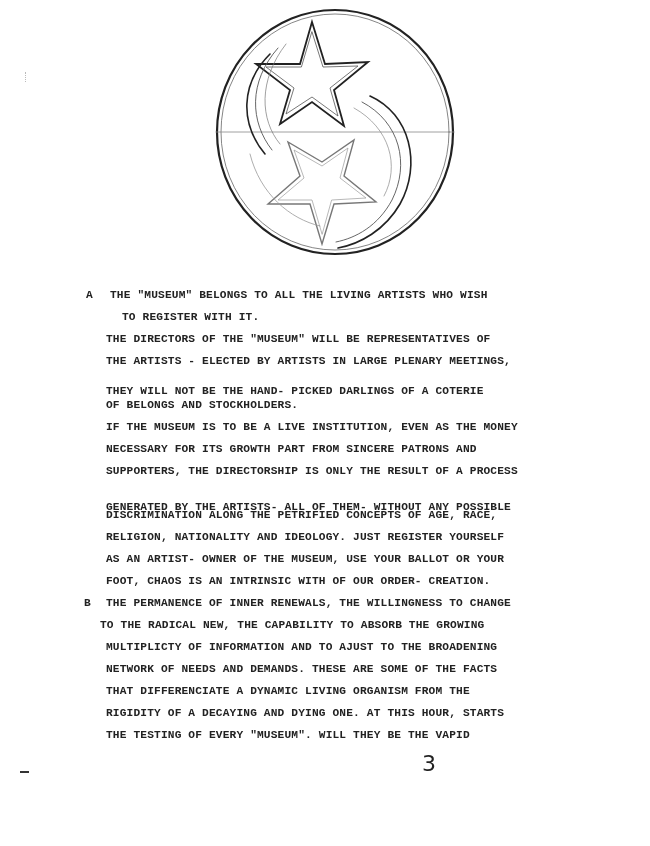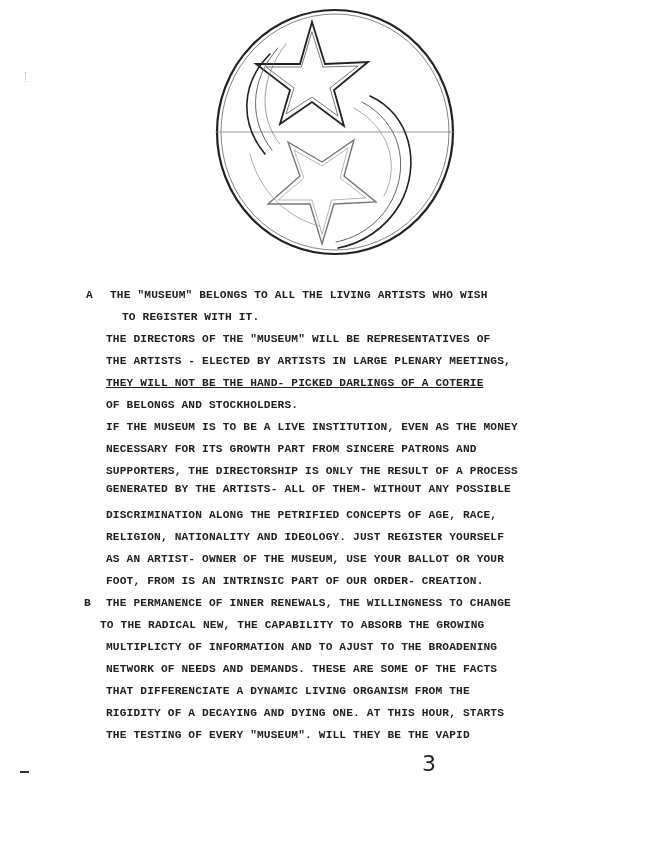--- a/index.html
+++ b/index.html
@@ -99,30 +99,30 @@
 
 <div class="margin-specks"></div>
 
 <div class="doc-body">
 
   <span class="marker" style="left:86px; top:0px;">A</span>
   <span class="line" style="left:110px; top:0px;">THE "MUSEUM" BELONGS TO ALL THE LIVING ARTISTS WHO WISH</span>
   <span class="line" style="left:110px; top:22px;margin-left:12px;">TO REGISTER WITH IT.</span>
   <span class="line" style="left:106px; top:44px;">THE DIRECTORS OF THE "MUSEUM" WILL BE REPRESENTATIVES OF</span>
   <span class="line" style="left:106px; top:66px;">THE ARTISTS - ELECTED BY ARTISTS IN LARGE PLENARY MEETINGS,</span>
-  <span class="line" style="left:106px; top:88px;text-decoration:underline;">THEY WILL NOT BE THE HAND- PICKED DARLINGS OF A COTERIE</span>
+  <span class="line" style="left:106px; top:96px;">THEY WILL NOT BE THE HAND- PICKED DARLINGS OF A COTERIE</span>
   <span class="line" style="left:106px; top:110px;">OF BELONGS AND STOCKHOLDERS.</span>
   <span class="line" style="left:106px; top:132px;">IF THE MUSEUM IS TO BE A LIVE INSTITUTION, EVEN AS THE MONEY</span>
   <span class="line" style="left:106px; top:154px;">NECESSARY FOR ITS GROWTH PART FROM SINCERE PATRONS AND</span>
   <span class="line" style="left:106px; top:176px;">SUPPORTERS, THE DIRECTORSHIP IS ONLY THE RESULT OF A PROCESS</span>
-  <span class="line" style="left:106px; top:194px;">GENERATED BY THE ARTISTS- ALL OF THEM- WITHOUT ANY POSSIBLE</span>
+  <span class="line" style="left:106px; top:212px;">GENERATED BY THE ARTISTS- ALL OF THEM- WITHOUT ANY POSSIBLE</span>
   <span class="line" style="left:106px; top:220px;">DISCRIMINATION ALONG THE PETRIFIED CONCEPTS OF AGE, RACE,</span>
   <span class="line" style="left:106px; top:242px;">RELIGION, NATIONALITY AND IDEOLOGY. JUST REGISTER YOURSELF</span>
   <span class="line" style="left:106px; top:264px;">AS AN ARTIST- OWNER OF THE MUSEUM, USE YOUR BALLOT OR YOUR</span>
-  <span class="line" style="left:106px; top:286px;">FOOT, FROM IS AN INTRINSIC PART OF OUR ORDER- CREATION.</span>
+  <span class="line" style="left:106px; top:286px;">FOOT, CHAOS IS AN INTRINSIC WITH OF OUR ORDER- CREATION.</span>
 
   <span class="marker" style="left:84px; top:308px;">B</span>
   <span class="line" style="left:106px; top:308px;">THE PERMANENCE OF INNER RENEWALS, THE WILLINGNESS TO CHANGE</span>
   <span class="line" style="left:100px; top:330px;">TO THE RADICAL NEW, THE CAPABILITY TO ABSORB THE GROWING</span>
   <span class="line" style="left:106px; top:352px;">MULTIPLICTY OF INFORMATION AND TO AJUST TO THE BROADENING</span>
   <span class="line" style="left:106px; top:374px;">NETWORK OF NEEDS AND DEMANDS. THESE ARE SOME OF THE FACTS</span>
   <span class="line" style="left:106px; top:396px;">THAT DIFFERENCIATE A DYNAMIC LIVING ORGANISM FROM THE</span>
   <span class="line" style="left:106px; top:418px;">RIGIDITY OF A DECAYING AND DYING ONE. AT THIS HOUR, STARTS</span>
   <span class="line" style="left:106px; top:440px;">THE TESTING OF EVERY "MUSEUM". WILL THEY BE THE VAPID</span>
 </div>

